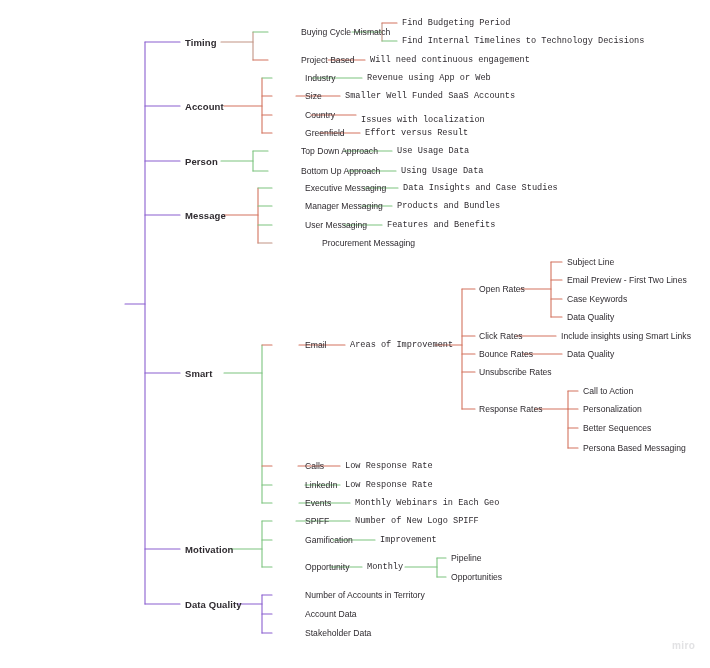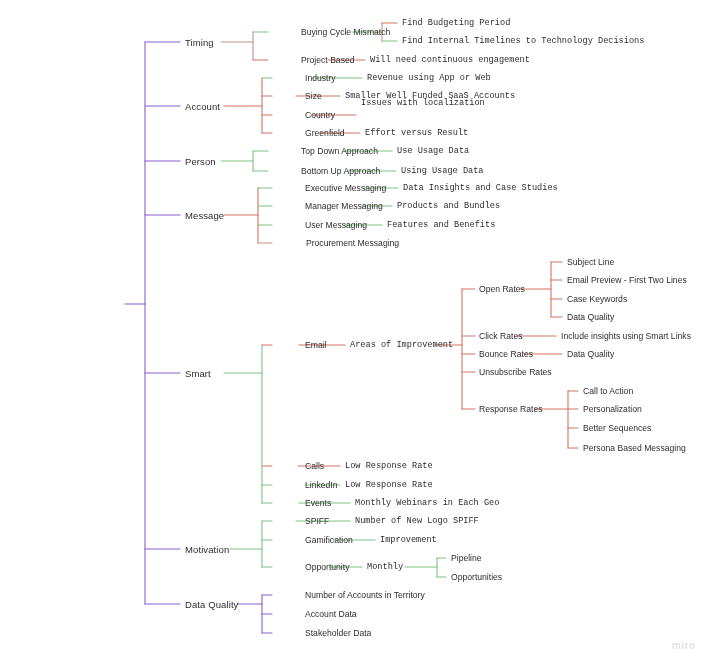--- a/index.html
+++ b/index.html
@@ -2,21 +2,21 @@
 <html><head>
 <meta charset="utf-8">
 <style>
   html,body{margin:0;padding:0;background:#ffffff;}
   body{width:710px;height:668px;position:relative;overflow:hidden;
        font-family:"Liberation Sans","DejaVu Sans",sans-serif;}
   #canvas{position:absolute;inset:0;width:710px;height:668px;}
   svg#wires{position:absolute;left:0;top:0;width:710px;height:668px;}
   .node{position:absolute;white-space:nowrap;color:#2f2b30;
         transform:translateY(-50%);}
-  .lvl1{font-size:9.5px;font-weight:normal;letter-spacing:.1px;}
+  .lvl1{font-size:9.5px;font-weight:bold;letter-spacing:.1px;}
   .lvl2{font-size:8.6px;padding-left:28px;}
   .lvl3{font-size:8.6px;font-family:Liberation Mono, monospace;}
   .lvl4{font-size:8.6px;}
   .lvl5{font-size:8.6px;}
   #root-node{position:absolute;left:12px;top:289px;width:113px;height:30px;
              border:1.4px solid #7b51c7;border-radius:16px;background:#fff;
              display:flex;align-items:center;justify-content:center;}
   #root-label{font-size:9.3px;font-weight:bold;color:#2f2b30;}
   #watermark{position:absolute;left:672px;top:640px;font-size:10px;
              font-weight:bold;color:#e2e2e4;letter-spacing:.4px;}
@@ -153,36 +153,36 @@
   <div class="node lvl3" style="left:402px;top:23px">Find Budgeting Period</div>
   <div class="node lvl3" style="left:402px;top:41px">Find Internal Timelines to Technology Decisions</div>
   <div class="node lvl2" style="left:273px;top:60px">Project Based</div>
   <div class="node lvl3" style="left:370px;top:60px">Will need continuous engagement</div>
 
   <div class="node lvl2" style="left:277px;top:78px">Industry</div>
   <div class="node lvl3" style="left:367px;top:78px">Revenue using App or Web</div>
   <div class="node lvl2" style="left:277px;top:96px">Size</div>
   <div class="node lvl3" style="left:345px;top:96px">Smaller Well Funded SaaS Accounts</div>
   <div class="node lvl2" style="left:277px;top:115px">Country</div>
-  <div class="node lvl3" style="left:361px;top:103px">Issues with localization</div>
+  <div class="node lvl3" style="left:361px;top:120px">Issues with localization</div>
   <div class="node lvl2" style="left:277px;top:133px">Greenfield</div>
   <div class="node lvl3" style="left:365px;top:133px">Effort versus Result</div>
 
   <div class="node lvl2" style="left:273px;top:151px">Top Down Approach</div>
   <div class="node lvl3" style="left:397px;top:151px">Use Usage Data</div>
   <div class="node lvl2" style="left:273px;top:171px">Bottom Up Approach</div>
   <div class="node lvl3" style="left:401px;top:171px">Using Usage Data</div>
 
   <div class="node lvl2" style="left:277px;top:188px">Executive Messaging</div>
   <div class="node lvl3" style="left:403px;top:188px">Data Insights and Case Studies</div>
   <div class="node lvl2" style="left:277px;top:206px">Manager Messaging</div>
   <div class="node lvl3" style="left:397px;top:206px">Products and Bundles</div>
   <div class="node lvl2" style="left:277px;top:225px">User Messaging</div>
   <div class="node lvl3" style="left:387px;top:225px">Features and Benefits</div>
-  <div class="node lvl2" style="left:278px;top:243px">Procurement Messaging</div>
+  <div class="node lvl2" style="left:294px;top:243px">Procurement Messaging</div>
 
   <div class="node lvl2" style="left:277px;top:345px">Email</div>
   <div class="node lvl3" style="left:350px;top:345px">Areas of Improvement</div>
 
   <div class="node lvl4" style="left:479px;top:289px">Open Rates</div>
   <div class="node lvl5" style="left:567px;top:262px">Subject Line</div>
   <div class="node lvl5" style="left:567px;top:280px">Email Preview - First Two Lines</div>
   <div class="node lvl5" style="left:567px;top:299px">Case Keywords</div>
   <div class="node lvl5" style="left:567px;top:317px">Data Quality</div>
 

